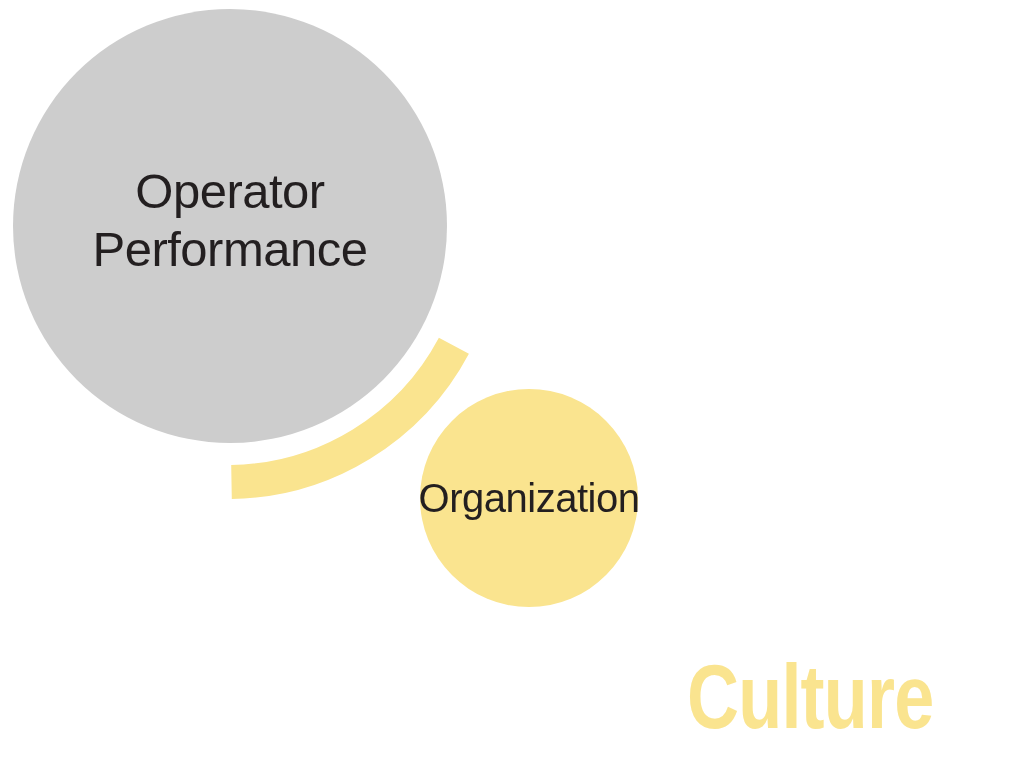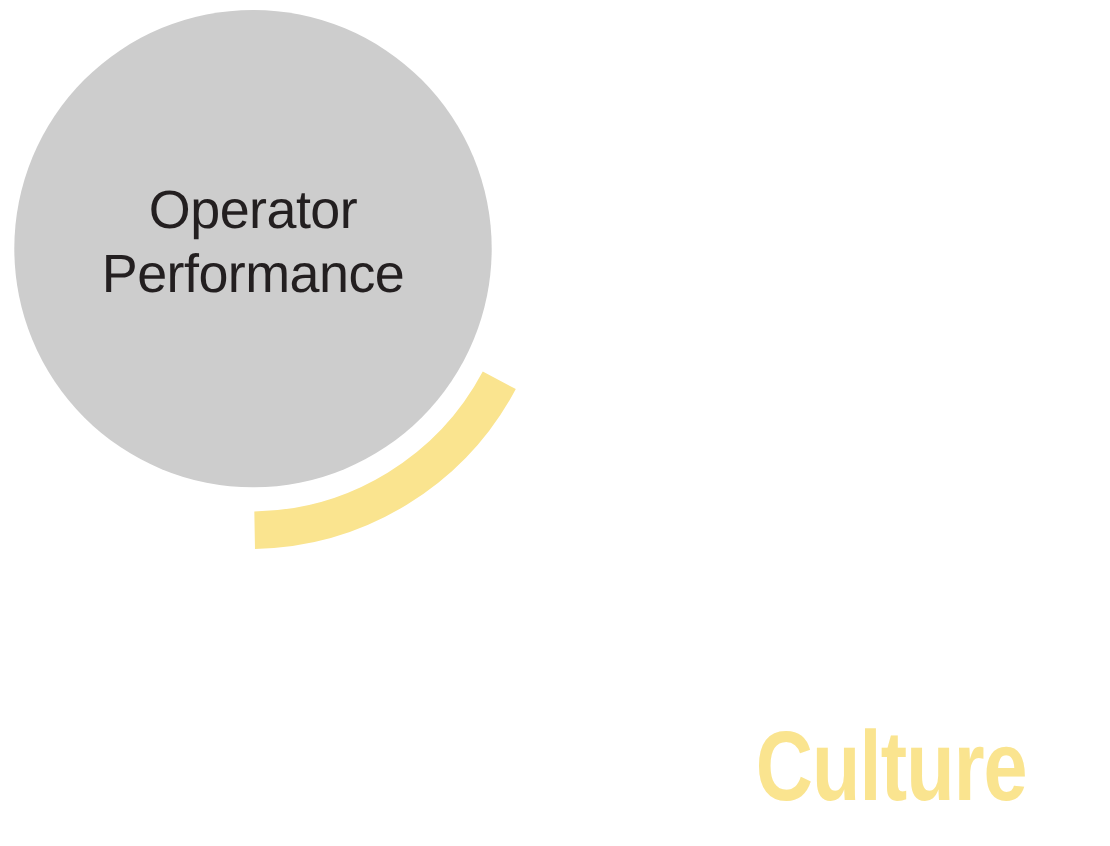--- a/index.html
+++ b/index.html
@@ -91,17 +91,20 @@
 
   <svg class="arc-layer" viewBox="0 0 1009 769">
     <path d="M 453.9 345.7 A 257 257 0 0 1 231.5 482" fill="none" stroke="#fae48f" stroke-width="34" stroke-linecap="butt"></path>
   </svg>
 
   <div class="bubble bubble-operator">
     <span class="label">Operator
 Performance</span>
   </div>
 
+  <div class="bubble bubble-organization">
+    <span class="label">Organization</span>
+  </div>
 
 
   <div class="culture">Culture</div>
 
 </div>
 
 </body></html>

